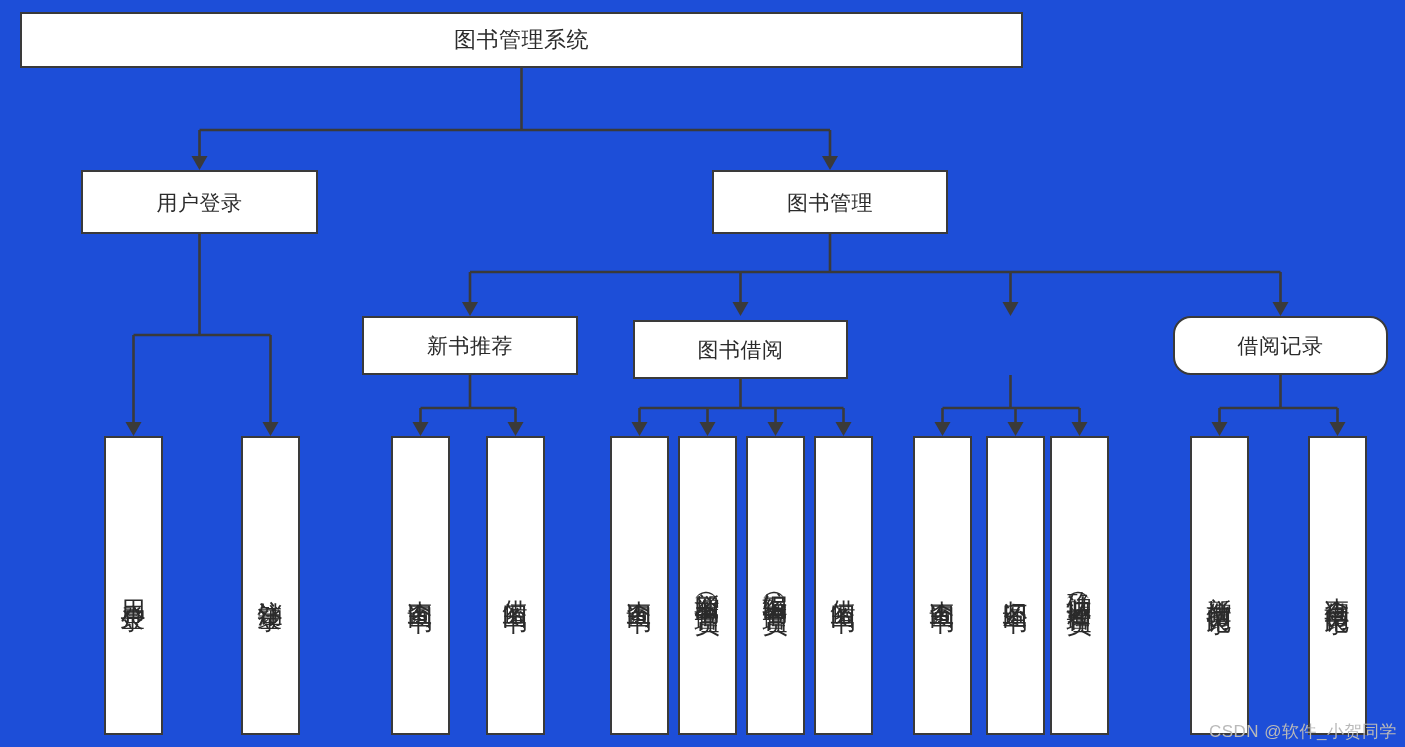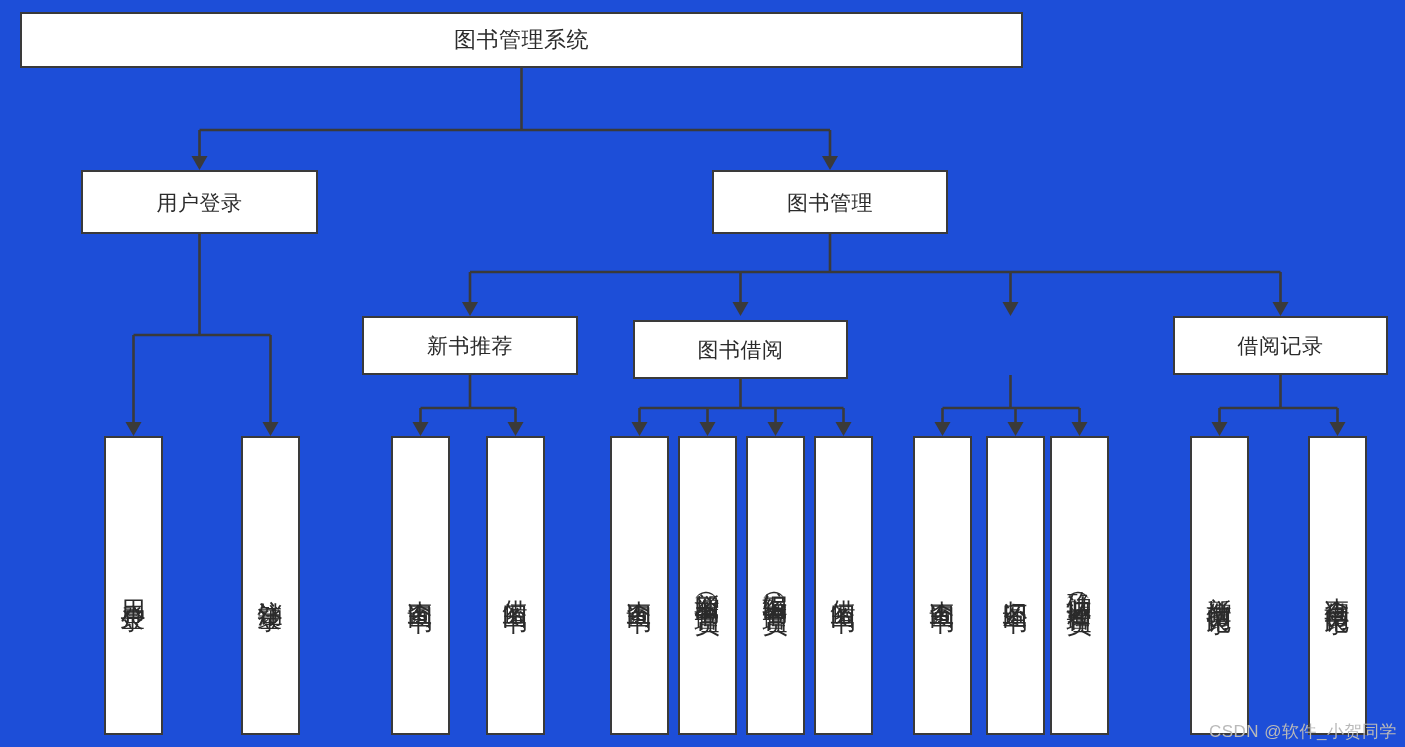--- a/index.html
+++ b/index.html
@@ -155,21 +155,21 @@
   <div class="node horiz" style="left:362px;top:316px;width:216px;height:59px;">
     <span class="label">新书推荐</span>
   </div>
 
   <div class="node horiz" style="left:712px;top:170px;width:236px;height:64px;">
     <span class="label">图书管理</span>
   </div>
   <div class="node horiz" style="left:633px;top:320px;width:215px;height:59px;">
     <span class="label">图书借阅</span>
   </div>
-  <div class="node horiz" style="left:1173px;top:316px;width:215px;height:59px;">
+  <div class="node horiz" style="left:1173px;top:316px;width:215px;height:59px;border-radius:18px;">
     <span class="label">借阅记录</span>
   </div>
 
   <div id="leaf-container">
       <div class="node vert" id="leaf-user-login" style="left: 104px; top: 436px; width: 59px; height: 299px;">
         <span class="label">用户登录</span>
       </div>
       <div class="node vert" id="leaf-logout" style="left: 241px; top: 436px; width: 59px; height: 299px;">
         <span class="label">注销登录</span>
       </div>

